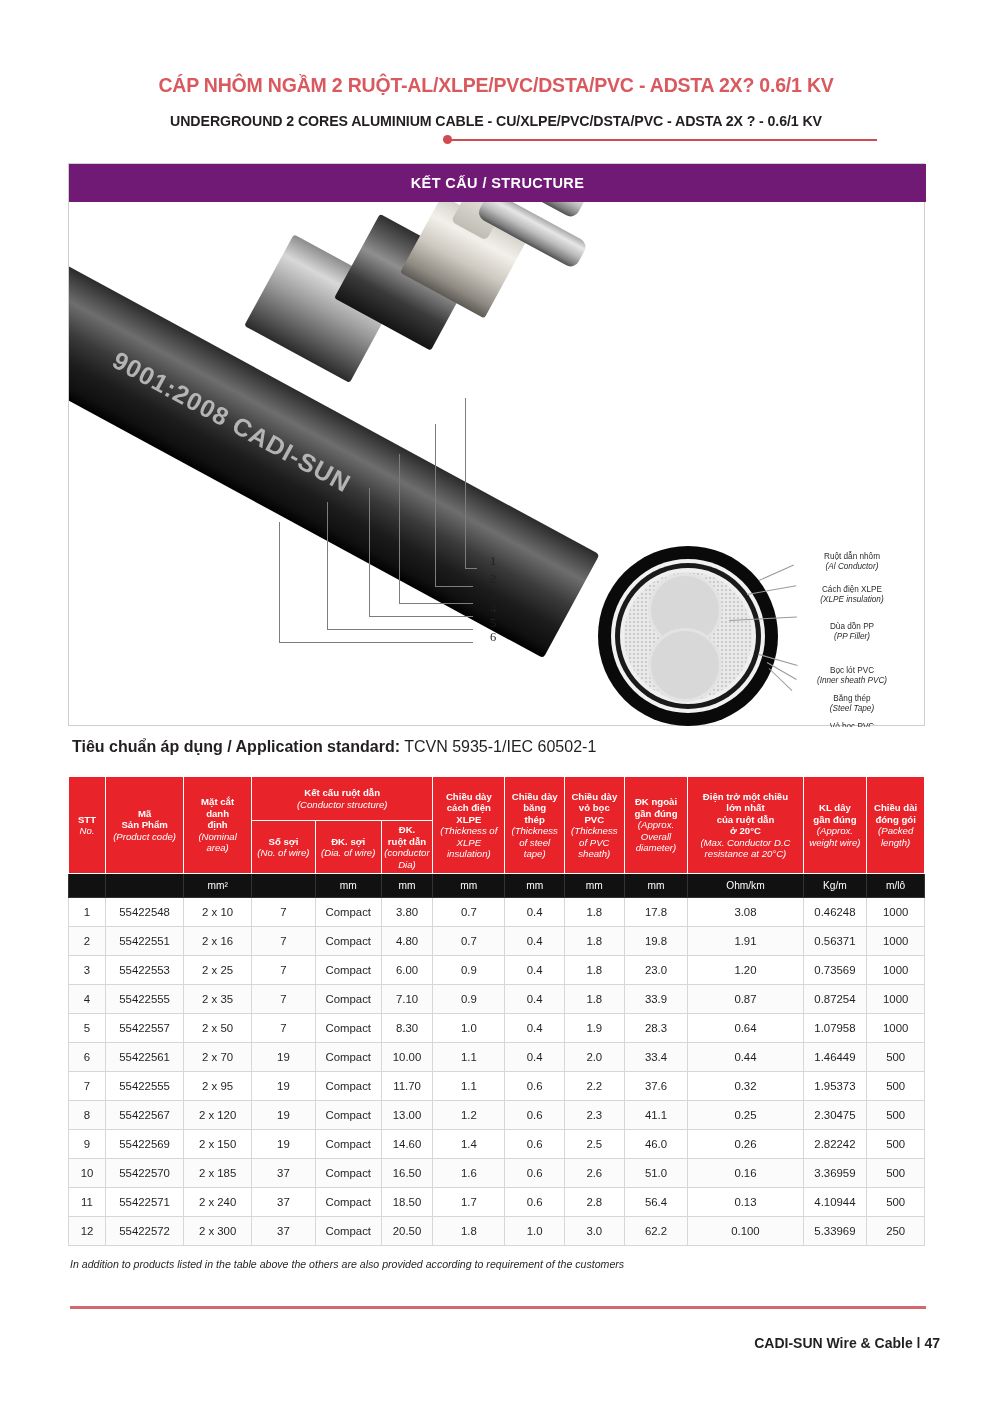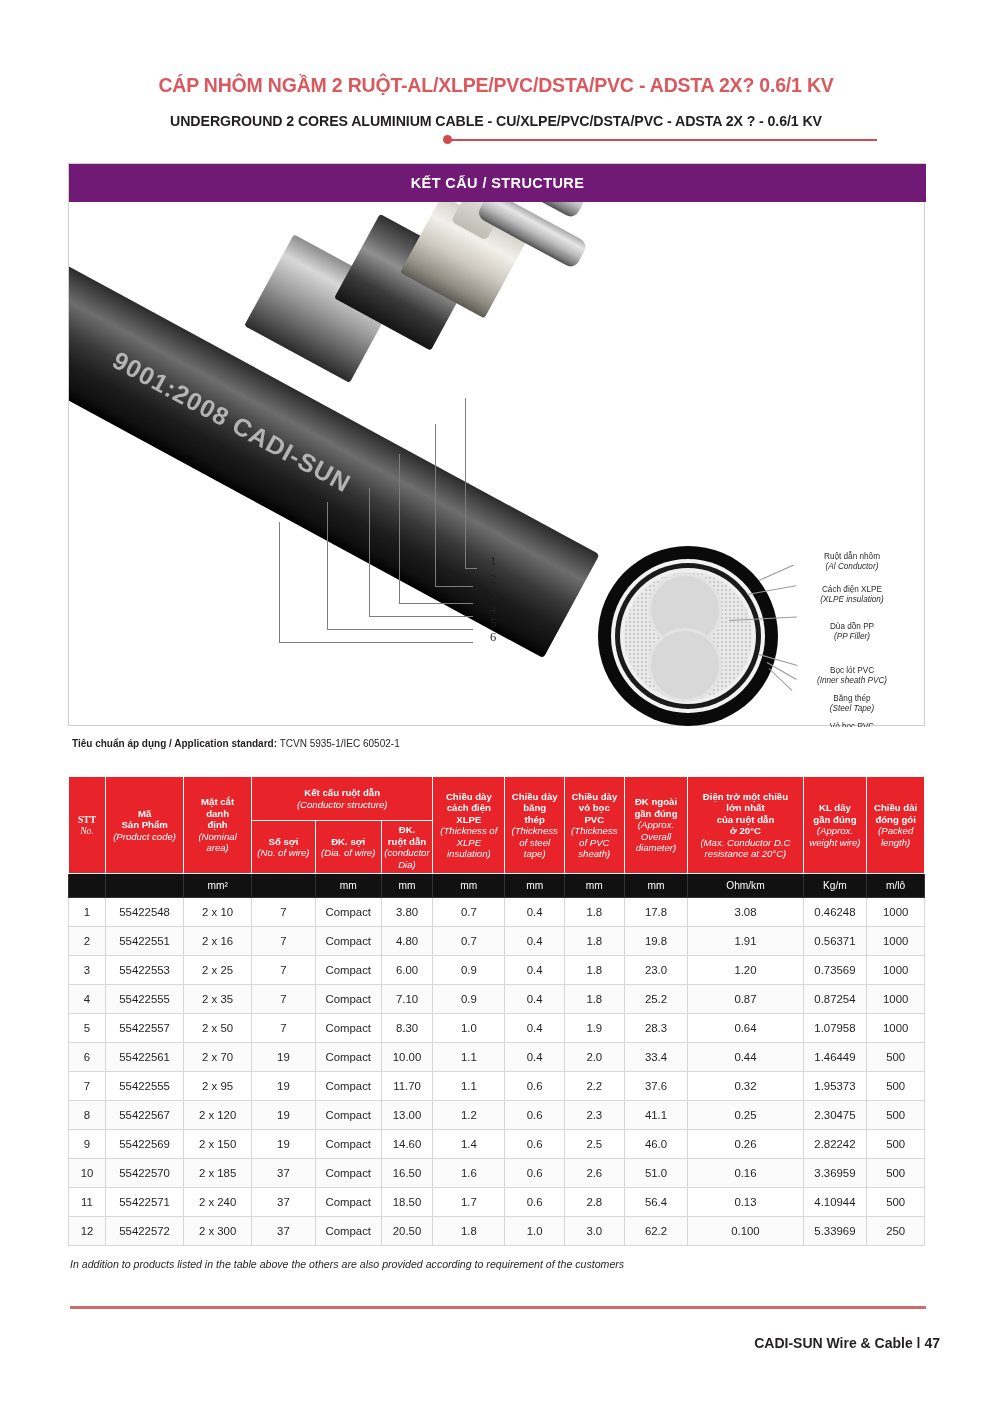--- a/index.html
+++ b/index.html
@@ -130,21 +130,21 @@
   .xsec .cond-top { left: 50px; top: 27px; }
   .xsec .cond-bot { left: 50px; top: 82px; }
 
   .callout { position: absolute; font-size: 8.2px; line-height: 1.22; color: #2b2b2b; text-align: center; white-space: nowrap; }
   .callout i { font-style: italic; display:block; }
   .cl-line { position: absolute; height: 1px; background: #9a9a9a; transform-origin: 0 50%; }
 
   
   .std {
     position: absolute; left: 72px; top: 738px;
-    font-size: 10px; color: #231f20;
+    font-size: 16px; color: #231f20;
   }
   .std b { font-weight: bold; }
   .std span { font-weight: normal; }
 
   
   .tbl {
     position: absolute; left: 68px; top: 776px;
     width: 857px; border-collapse: collapse;
     font-size: 11px;
   }
@@ -272,21 +272,21 @@
   </div>
 
   <div class="std">
     <b>Tiêu chuẩn áp dụng / Application standard:</b>
     <span>TCVN 5935-1/IEC 60502-1</span>
   </div>
 
   <table class="tbl">
     <thead class="hr">
       <tr>
-        <th rowspan="2" style="width:36px;font-family:Liberation Serif, serif;">
+        <th rowspan="2" style="width:36px;">
           <span>STT</span>
           <i>No.</i>
         </th>
         <th rowspan="2" style="width:76px;">
           <span>Mã</span><br>
           <span>Sản Phẩm</span>
           <i>(Product code)</i>
         </th>
         <th rowspan="2" style="width:66px;">
           <span>Mặt cắt</span><br>
@@ -421,21 +421,21 @@
         <tr>
           <td>4</td>
           <td>55422555</td>
           <td>2 x 35</td>
           <td>7</td>
           <td>Compact</td>
           <td>7.10</td>
           <td>0.9</td>
           <td>0.4</td>
           <td>1.8</td>
-          <td>25.2</td>
+          <td>33.9</td>
           <td>0.87</td>
           <td>0.87254</td>
           <td>1000</td>
         </tr>
         <tr>
           <td>5</td>
           <td>55422557</td>
           <td>2 x 50</td>
           <td>7</td>
           <td>Compact</td>

